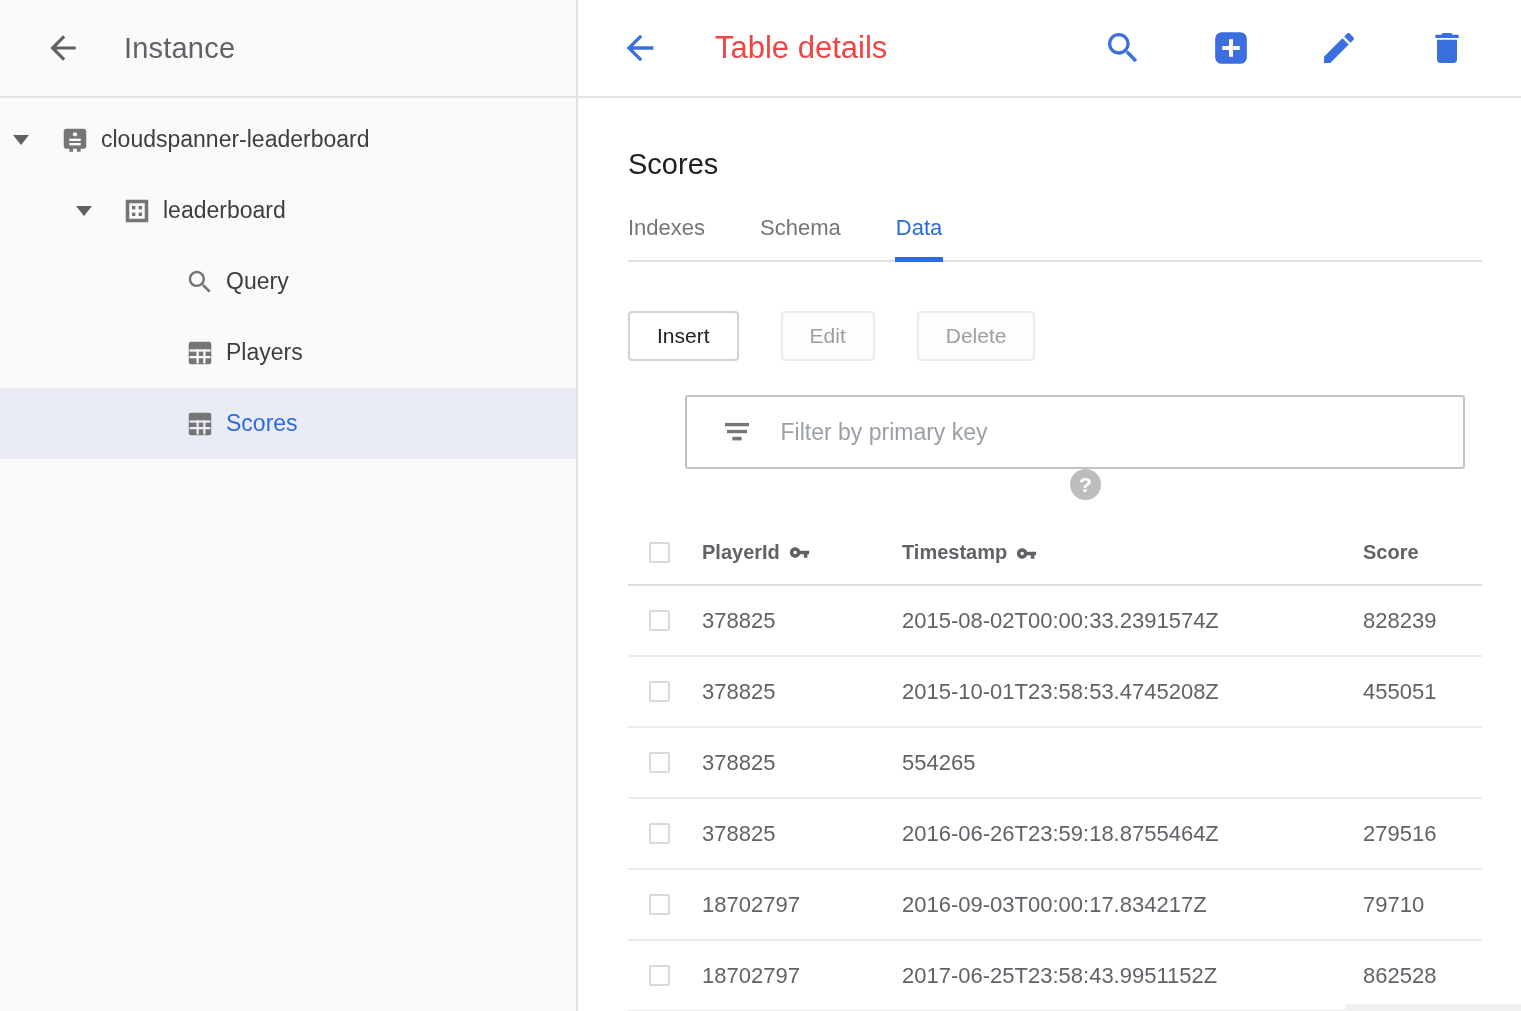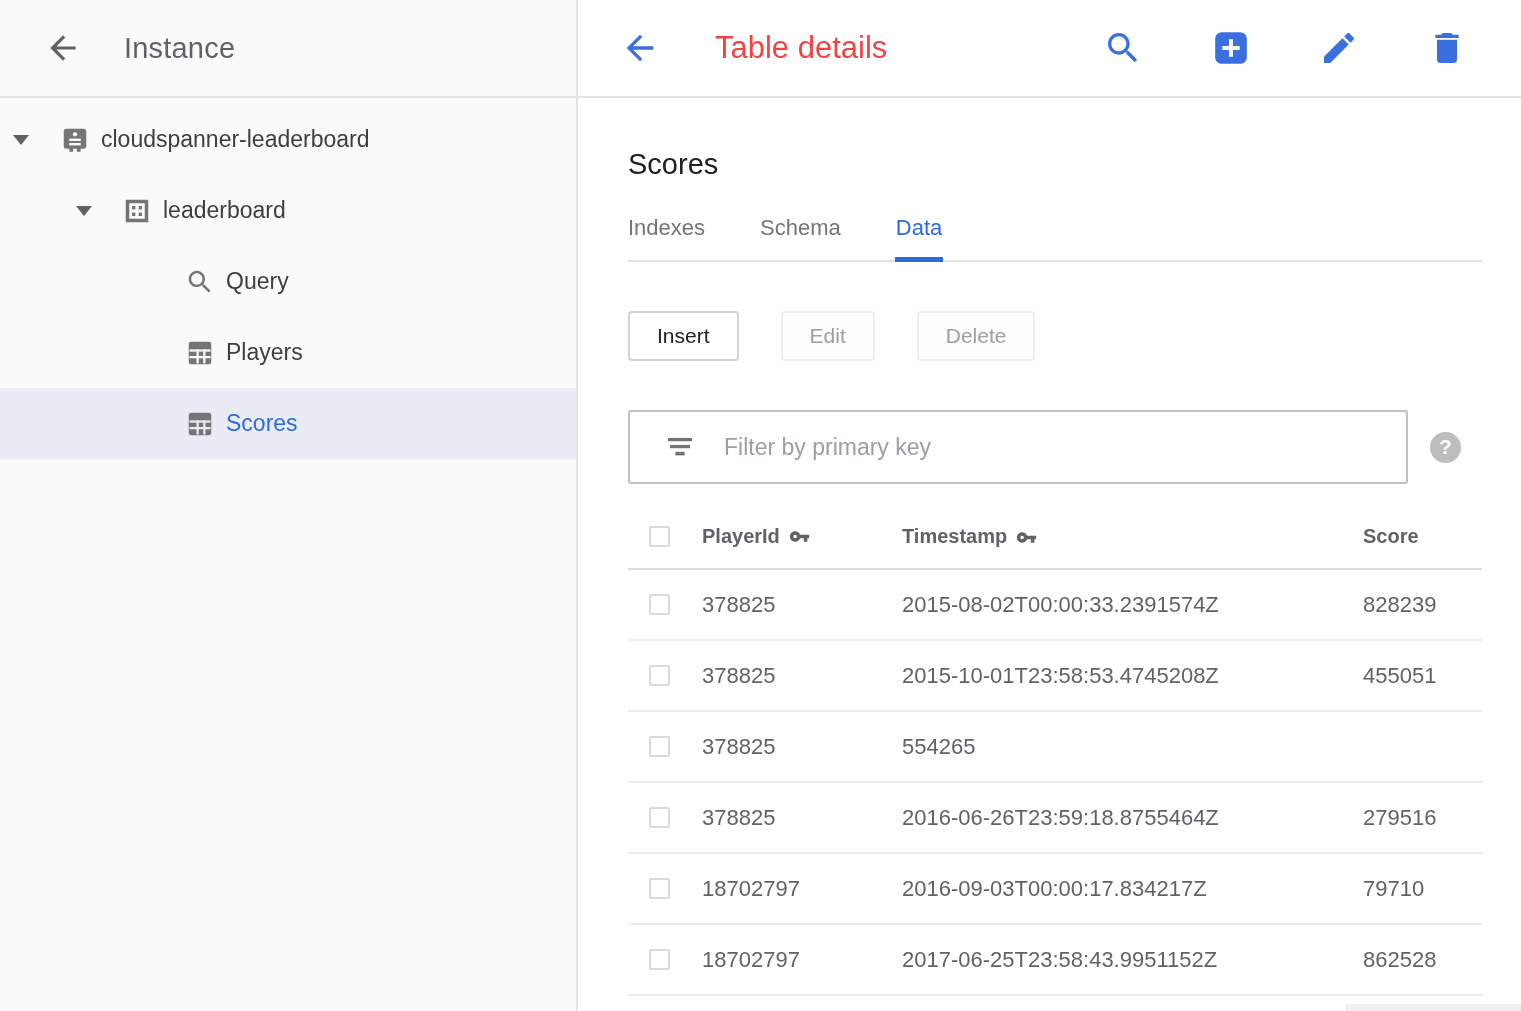--- a/index.html
+++ b/index.html
@@ -69,21 +69,21 @@
 
   .btn-row { margin-top: 49px; display: flex; gap: 31px; }
   .btn {
     height: 50px; padding: 0 27px; margin-right: 11px;
     font-family: "Liberation Sans", sans-serif; font-size: 21px;
     background: #ffffff; border: 2px solid #d2d2d2; border-radius: 4px;
     color: #212121; cursor: pointer;
   }
   .btn:disabled { border-color: #ececec; color: #9e9e9e; background: #fdfdfd; cursor: default; }
 
-  .filter-row { margin-top: 49px; display: flex; align-items: center; }
+  .filter-row { margin-top: 34px; display: flex; align-items: center; flex-direction: column; }
   .filter-box {
     width: 780px; height: 74px; border: 2px solid #c2c2c2; border-radius: 3px;
     display: flex; align-items: center; background: #fff;
   }
   .filter-icon { width: 32px; height: 32px; margin-left: 34px; flex-shrink: 0; }
   .filter-input {
     flex: 1; margin-left: 28px; border: none; outline: none; background: transparent;
     font-family: "Liberation Sans", sans-serif; font-size: 23px; color: #3c4043;
   }
   .filter-input::placeholder { color: #9aa0a6; }

